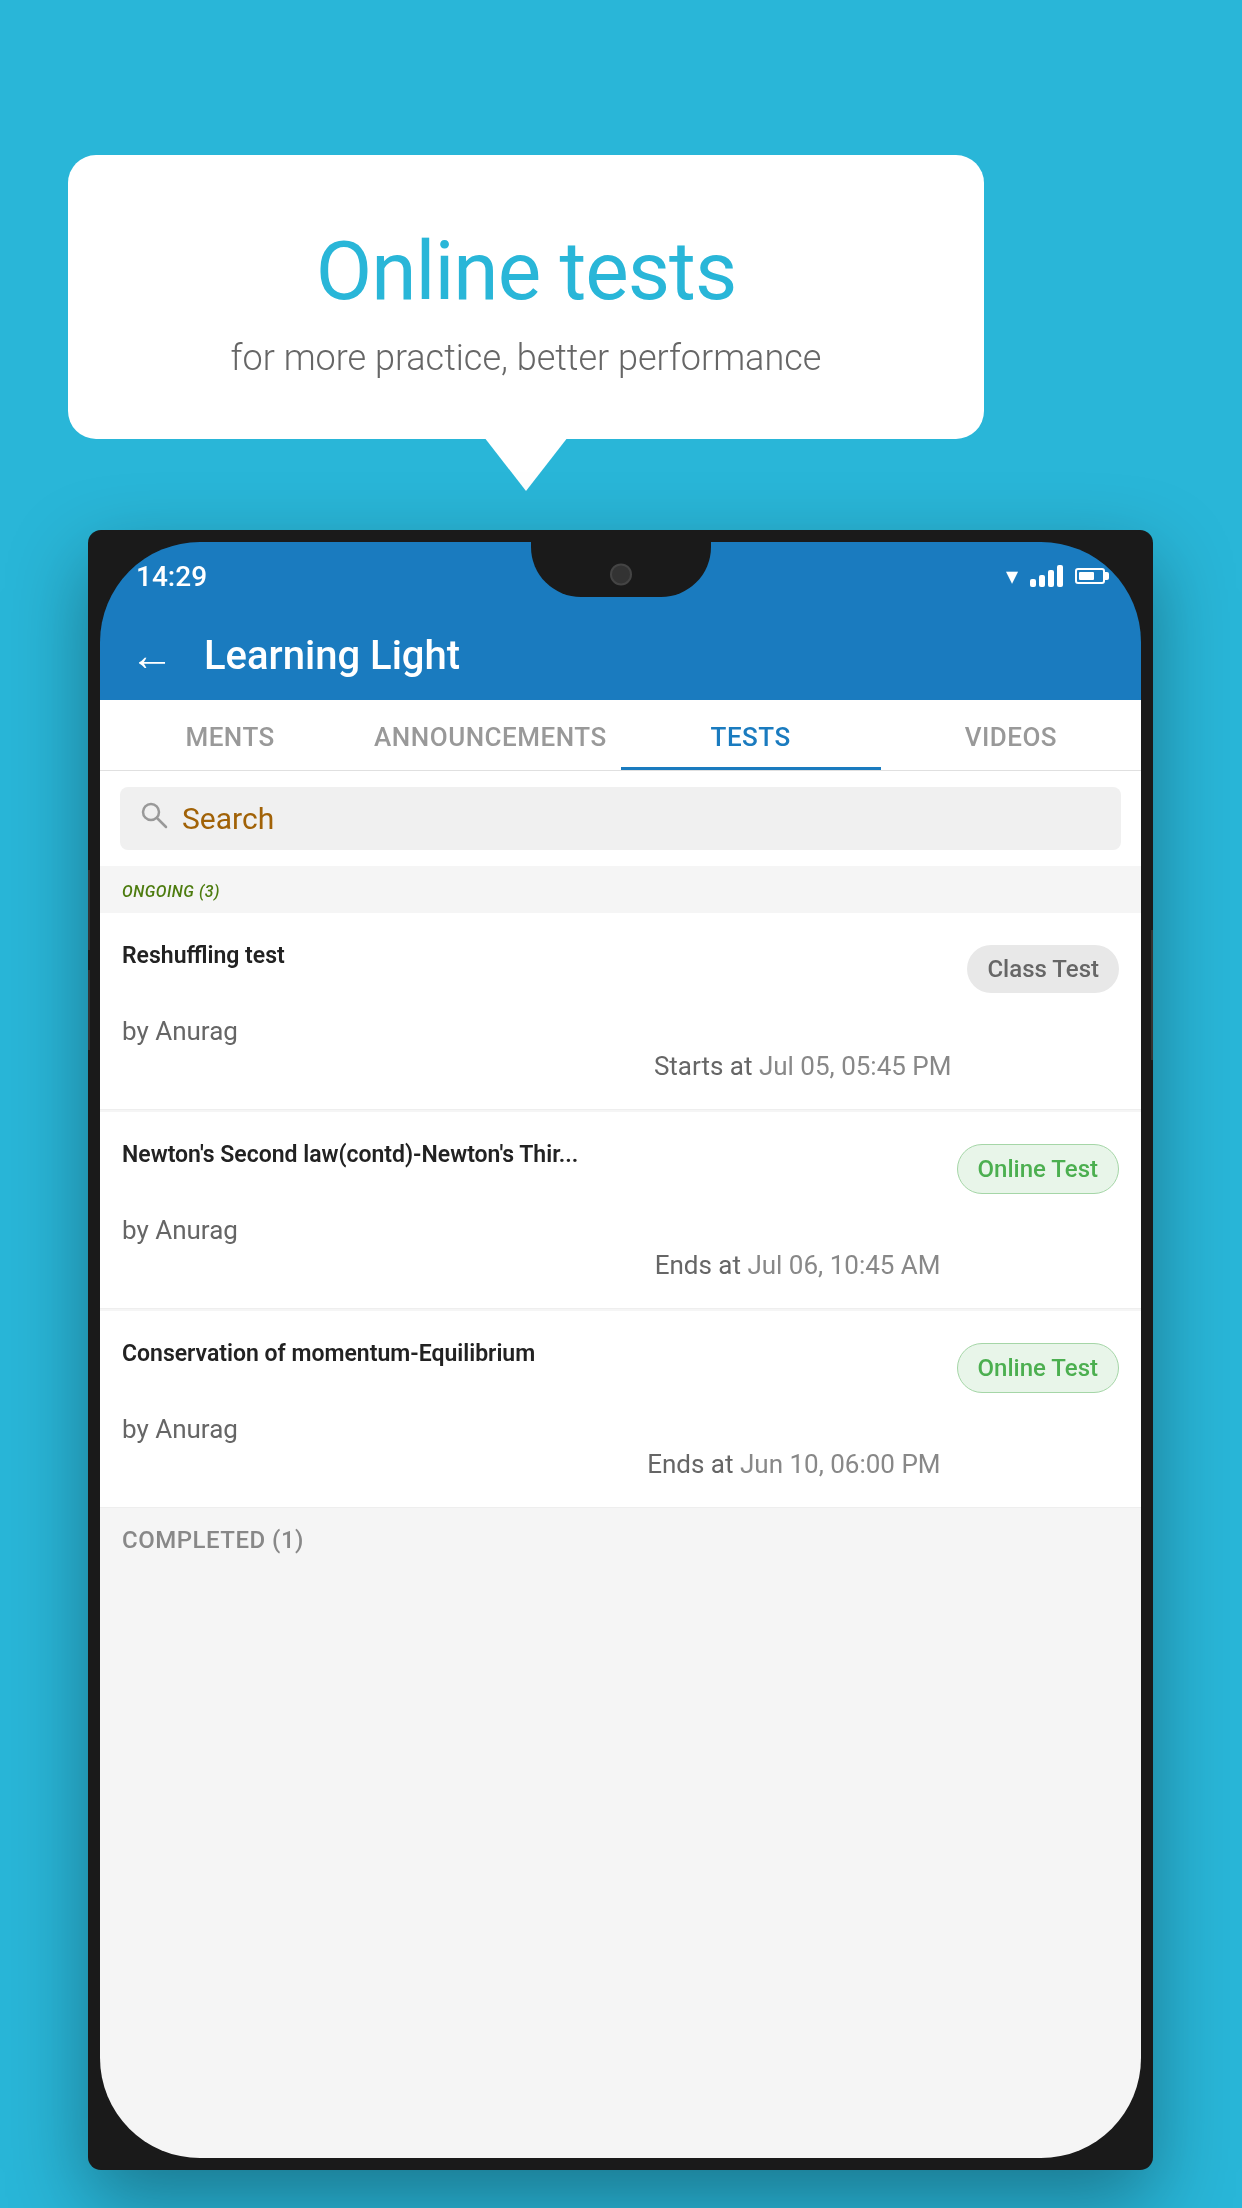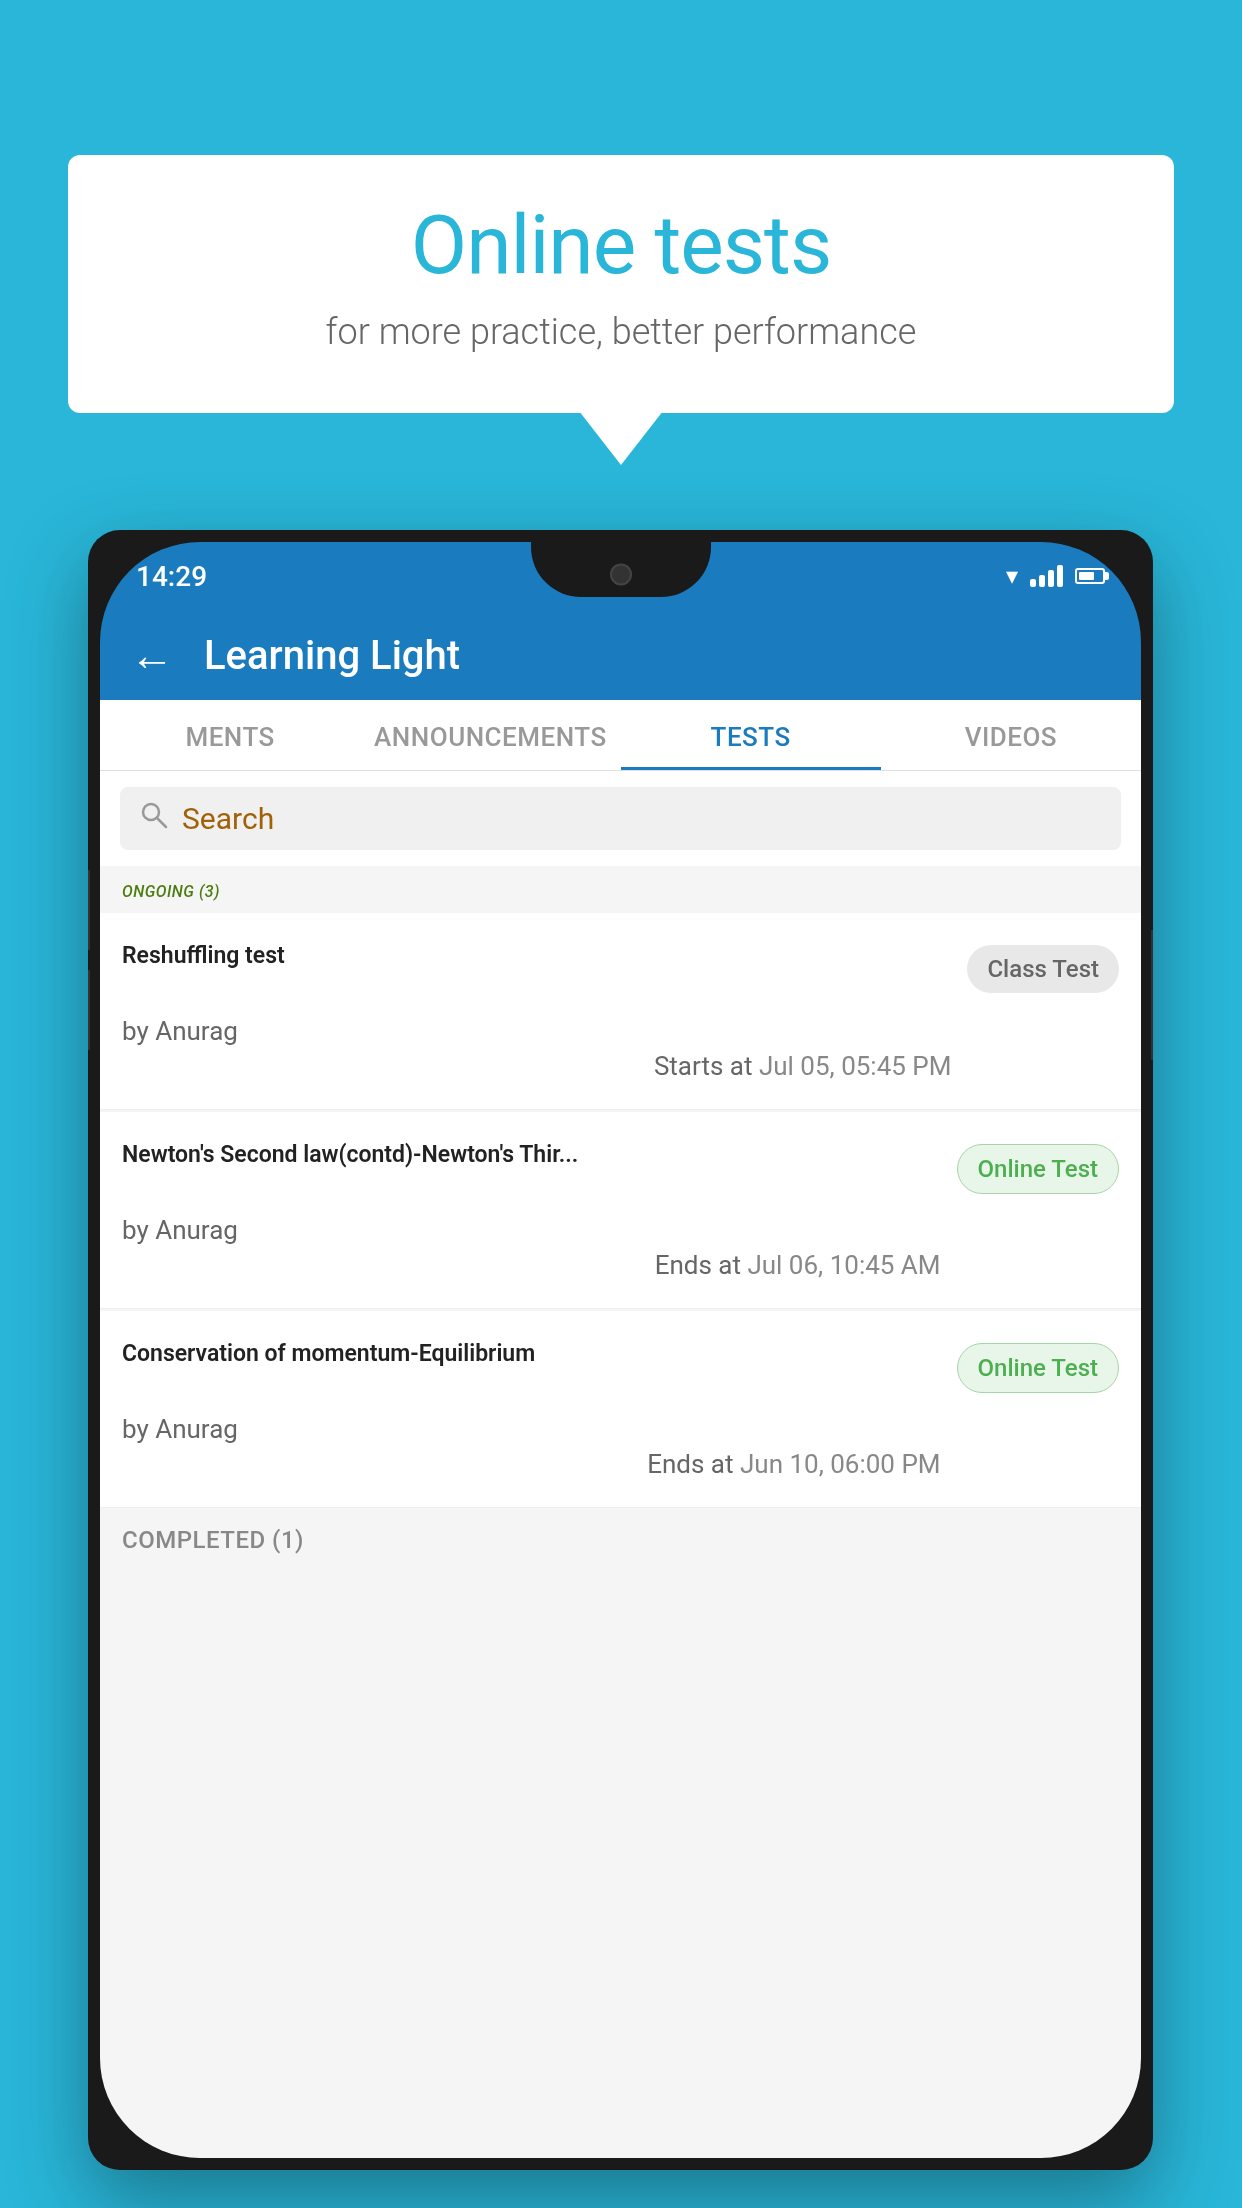--- a/index.html
+++ b/index.html
@@ -11,24 +11,24 @@
       font-family: 'Roboto', Arial, sans-serif;
       overflow: hidden;
       position: relative;
     }
 
     
     .speech-bubble {
       position: absolute;
       top: 155px;
       left: 68px;
-      width: 1106px;
-      background: white;
-      border-radius: 12px;
-      padding: 42px 40px 60px 40px;
+      width: 916px;
+      background: white;
+      border-radius: 28px;
+      padding: 68px 40px 60px 40px;
       text-align: center;
     }
     .speech-bubble::after {
       content: '';
       position: absolute;
       bottom: -52px;
       left: 50%;
       transform: translateX(-50%);
       width: 0;
       height: 0;
@@ -52,21 +52,21 @@
     }
 
     
     .phone-frame {
       position: absolute;
       top: 530px;
       left: 88px;
       width: 1065px;
       height: 1640px;
       background: #1a1a1a;
-      border-radius: 32px;
+      border-radius: 13px;
       box-shadow: 0 30px 80px rgba(0,0,0,0.35);
       overflow: hidden;
     }
 
     
     .phone-inner {
       position: absolute;
       top: 12px;
       left: 12px;
       right: 12px;

